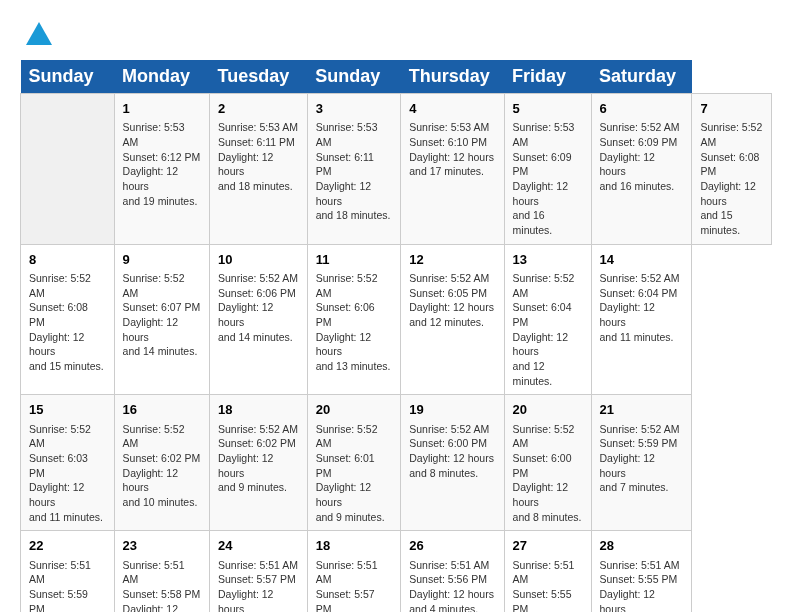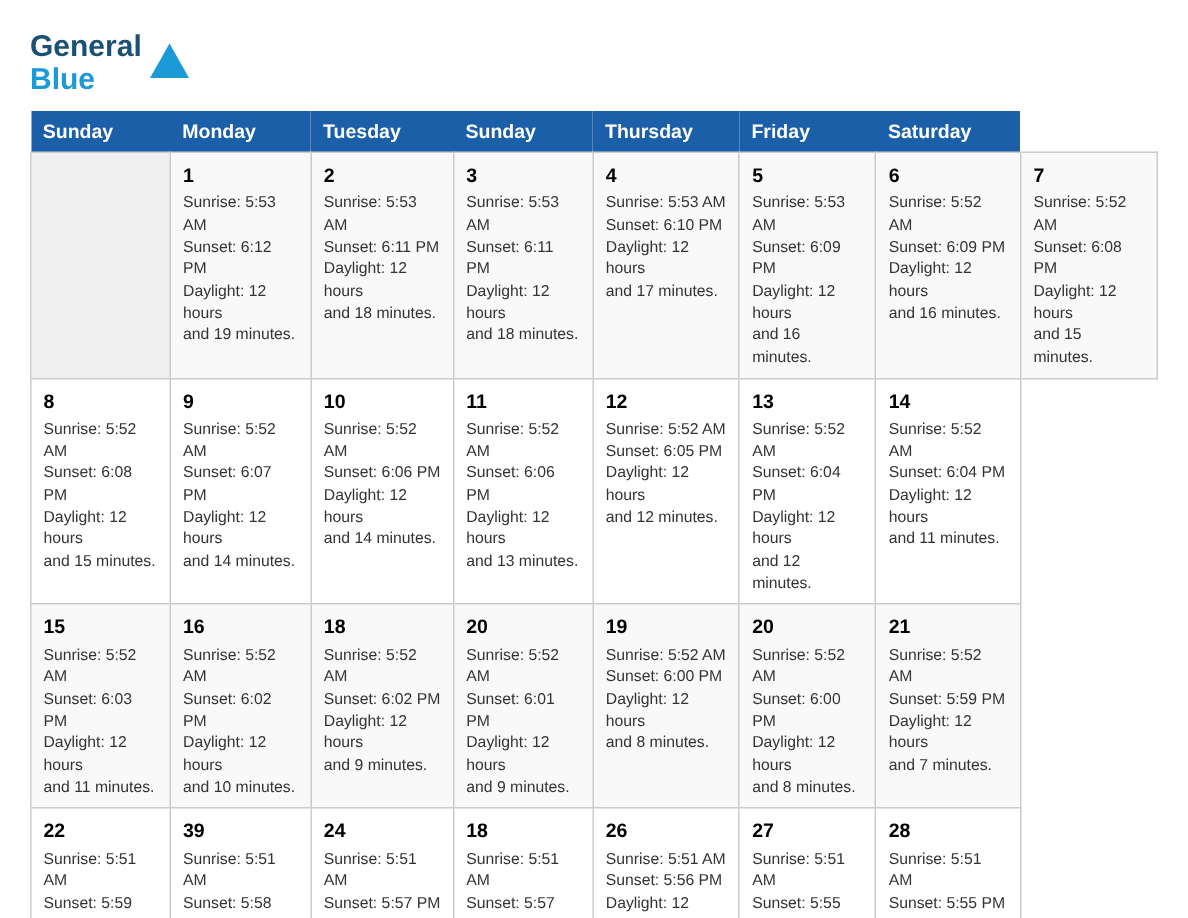--- a/index.html
+++ b/index.html
@@ -40,21 +40,21 @@
     table {
       width: 100%;
       border-collapse: collapse;
       font-size: 11px;
     }
     thead tr th {
       background: #1a5fa8;
       color: #fff;
       text-align: left;
       padding: 6px 8px;
-      font-size: 13px;
+      font-size: 18px;
       font-weight: bold;
     }
     tbody tr td {
       vertical-align: top;
       padding: 6px 8px;
       border: 1px solid #ccc;
       width: 113px;
       min-height: 70px;
       line-height: 1.4;
       background: #fff;
@@ -74,26 +74,20 @@
     }
     td.empty {
       background: #f0f0f0 !important;
     }
   </style>
 </head>
 <body>
 
 <div class="header">
   <div class="logo">
-    <div>
-      <div style="font-size:20px;font-weight:bold;color:#1a5276;line-height:1.1;">
-        General<br>
-        <span style="color:#1a9ad7;">Blue</span>
-      </div>
-    </div>
     <svg class="logo-icon" viewBox="0 0 30 30" xmlns="http://www.w3.org/2000/svg">
       <polygon points="15,2 28,25 2,25" fill="#1a9ad7"></polygon>
     </svg>
   </div>
   <div class="title-block">
     <div class="month-title"></div>
     <div class="location-title"></div>
   </div>
 </div>
 
@@ -266,21 +260,21 @@
       </tr>
       <tr>
         <td>
           <span class="day-num">22</span>
           <div class="day-info" style="white-space: pre-line;">Sunrise: 5:51 AM
 Sunset: 5:59 PM
 Daylight: 12 hours
 and 7 minutes.</div>
         </td>
         <td>
-          <span class="day-num">39</span>
+          <span class="day-num">23</span>
           <div class="day-info" style="white-space: pre-line;">Sunrise: 5:51 AM
 Sunset: 5:58 PM
 Daylight: 12 hours
 and 6 minutes.</div>
         </td>
         <td>
           <span class="day-num">24</span>
           <div class="day-info" style="white-space: pre-line;">Sunrise: 5:51 AM
 Sunset: 5:57 PM
 Daylight: 12 hours

